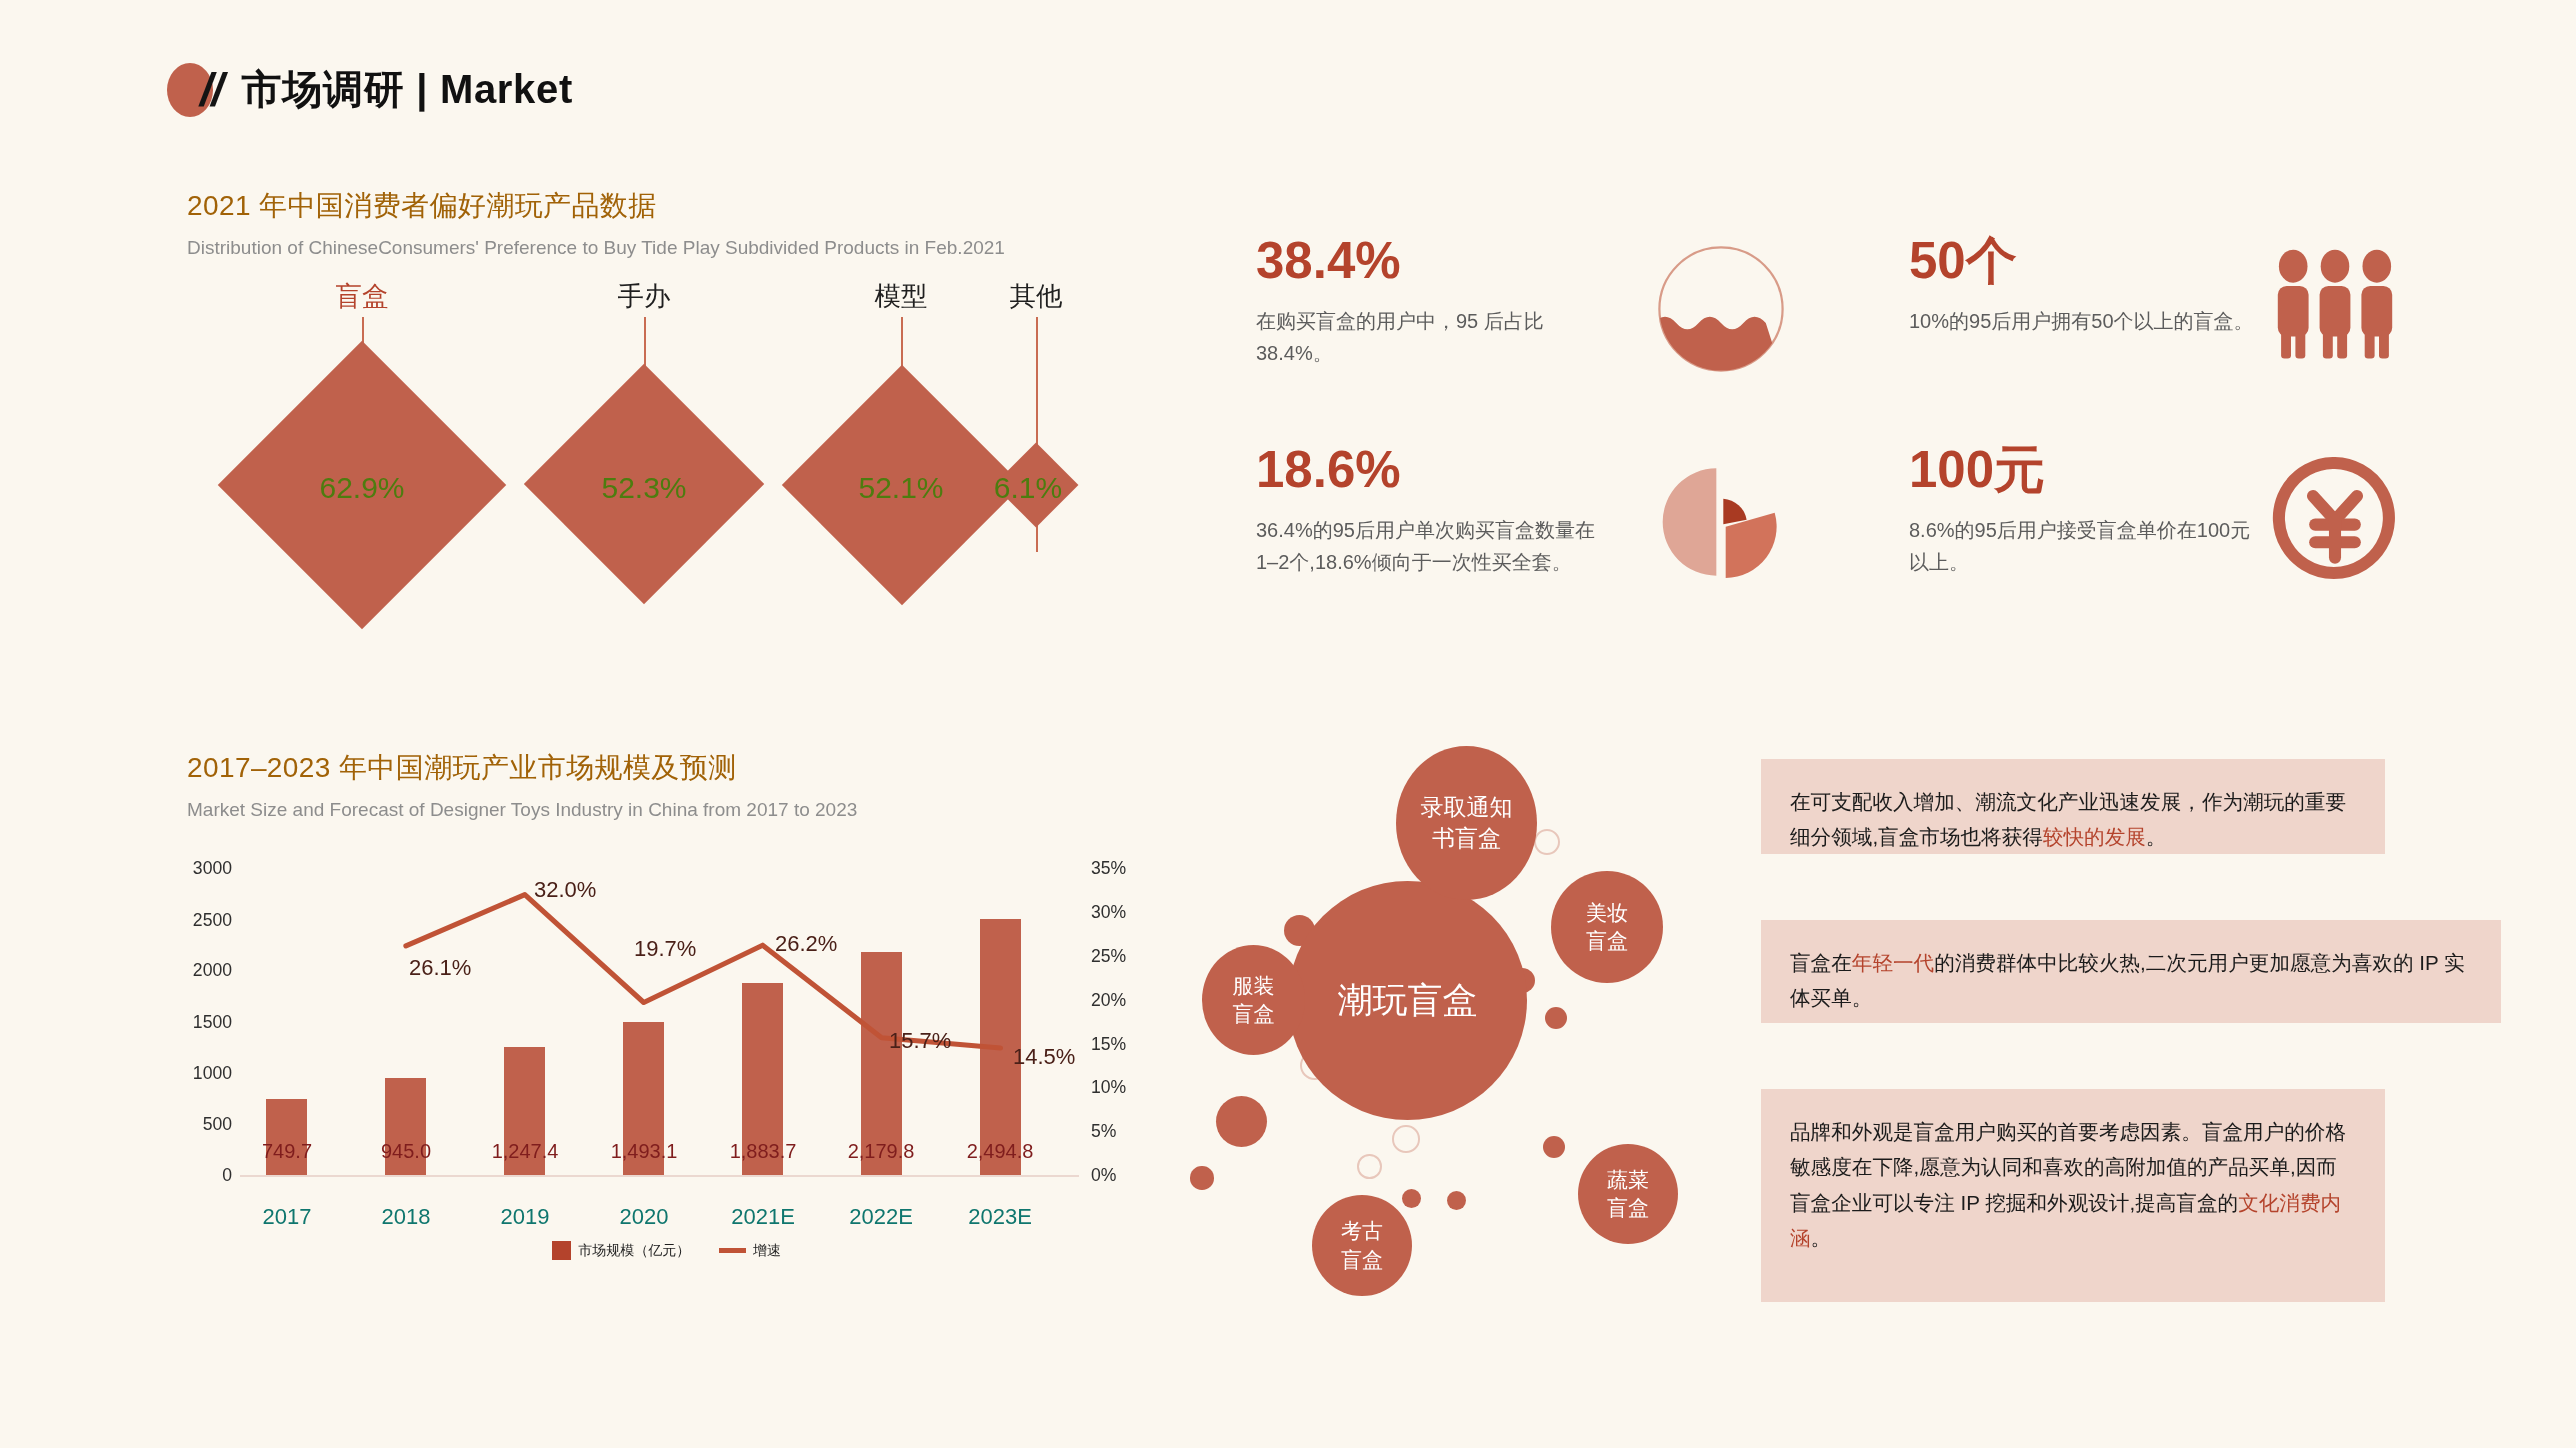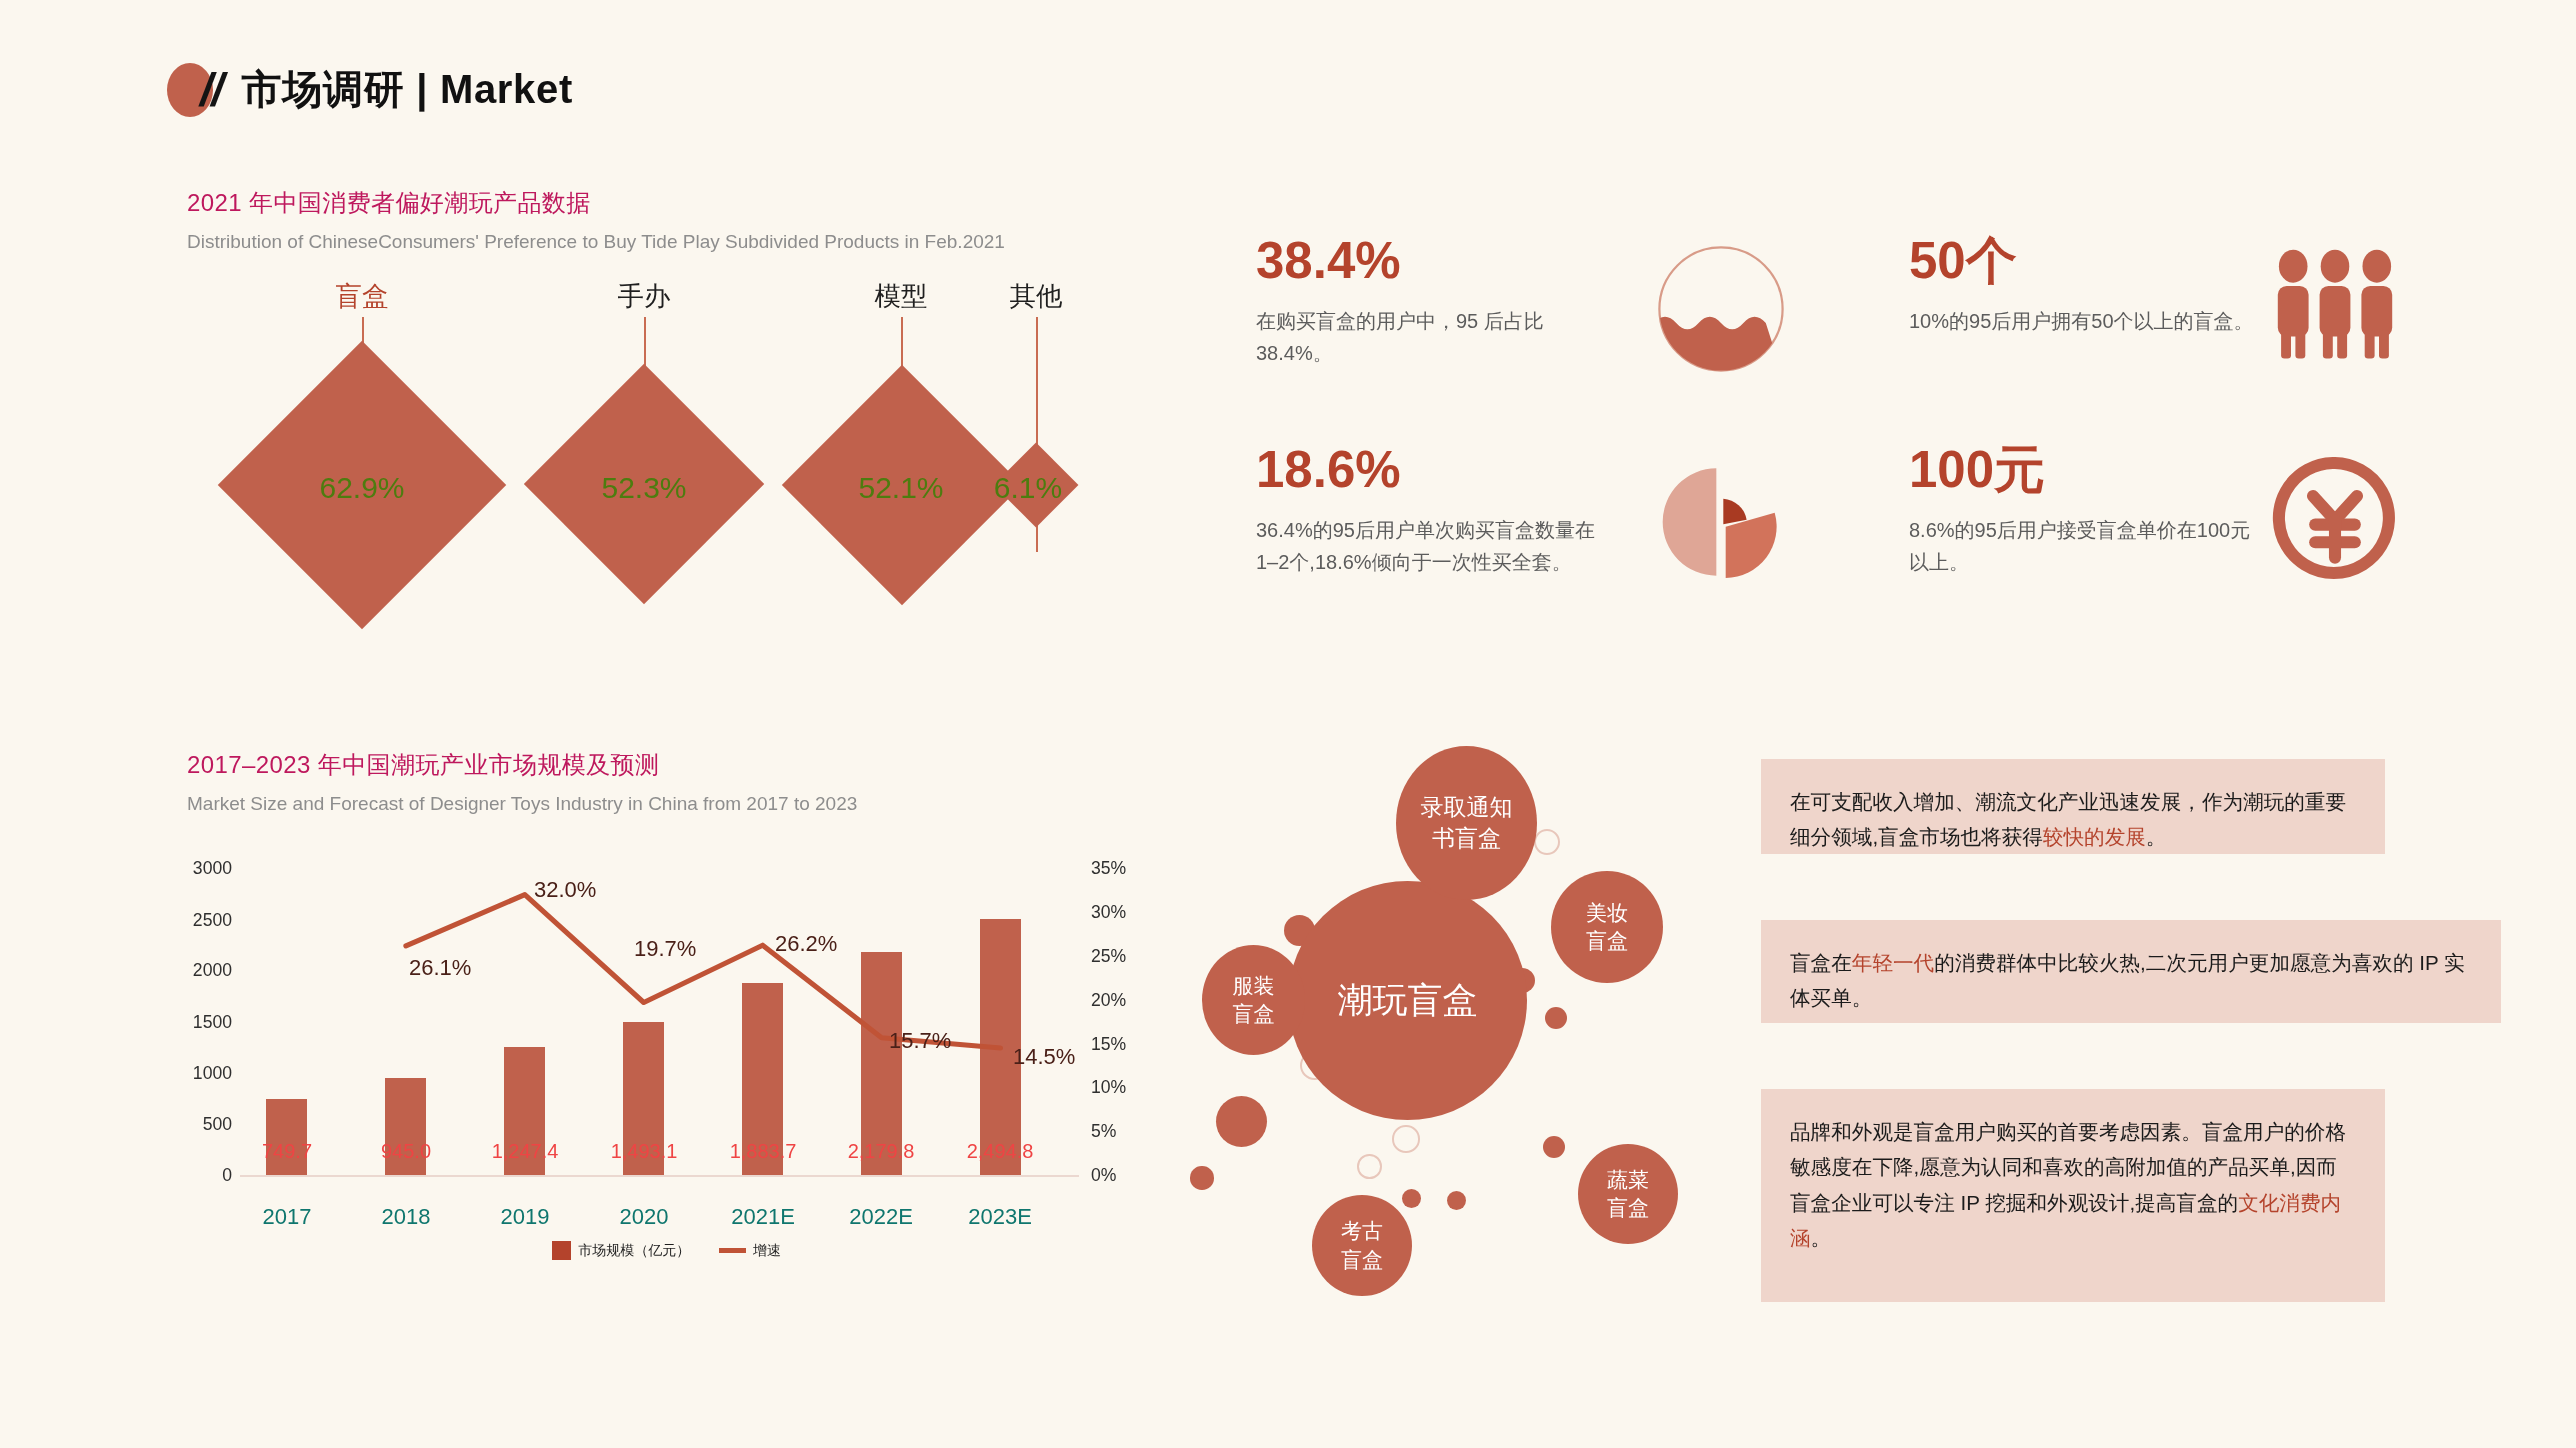--- a/index.html
+++ b/index.html
@@ -10,21 +10,21 @@
   }
   .page{position:relative;width:2576px;height:1448px;}
 
   
   .header{position:absolute;left:167px;top:62px;display:flex;align-items:center;gap:19px;}
   .brand-dot{width:46px;height:54px;border-radius:50%;background:#C0614C;}
   .brand-slashes{margin-left:-32px;font-size:46px;font-weight:bold;color:#141414;letter-spacing:-1.5px;font-style:italic;}
   .header-title{font-size:40px;font-weight:bold;color:#111;letter-spacing:0.7px;white-space:nowrap;}
 
   
-  .sec-title{font-size:24px;color:#be185d;letter-spacing:0.4px;white-space:nowrap;}
+  .sec-title{font-size:28px;color:#a16207;letter-spacing:0.4px;white-space:nowrap;}
   .sec-sub{font-size:19px;color:#8d8d8d;margin-top:11.7px;white-space:nowrap;}
 
   
   .diamond-block{position:absolute;left:187px;top:187px;width:977px;}
   .diamond-area{position:absolute;left:167px;top:279px;width:1028px;height:411px;}
   .dia{position:absolute;background:#C0614C;transform:rotate(45deg);}
   .dia-label{position:absolute;font-size:26.4px;white-space:nowrap;transform:translateX(-50%);text-align:center;}
   .dia-leader{position:absolute;width:1.5px;background:#C05336;opacity:.85;}
   .dia-value{position:absolute;color:#4d7c0f;font-size:30px;transform:translate(-50%,-50%);white-space:nowrap;}
 
@@ -33,21 +33,21 @@
   .kpi-num{font-size:51px;font-weight:bold;color:#B4432C;letter-spacing:0px;line-height:1;white-space:nowrap;}
   .kpi-desc{margin-top:19px;font-size:20px;line-height:1.62;color:#5c5c5c;width:345px;}
 
   
   .bar-block{position:absolute;left:187px;top:749px;width:977px;}
   .chart-canvas{position:absolute;left:167px;top:852px;width:999px;height:345px;}
   .y-tick,.y2-tick{position:absolute;font-size:17.6px;color:#2f2f2f;transform:translateY(-50%);}
   .y-tick{right:0;text-align:right;}
   .axis-line{position:absolute;left:73px;right:87px;height:2.2px;background:#EBD8D0;}
   .bar{position:absolute;background:#C0614C;bottom:0;}
-  .bar-val{position:absolute;font-size:20px;color:#ef4444;transform:translateX(-50%);white-space:nowrap;}
+  .bar-val{position:absolute;font-size:20px;color:#7f1d1d;transform:translateX(-50%);white-space:nowrap;}
   .x-lab{position:absolute;font-size:22px;color:#0f766e;transform:translateX(-50%);white-space:nowrap;}
   .pct-lab{position:absolute;font-size:22px;color:#4a2018;white-space:nowrap;}
   .legend{position:absolute;left:167px;top:1241px;width:999px;display:flex;justify-content:center;align-items:center;gap:29px;font-size:14px;color:#1f1f1f;}
   .lg-item{display:flex;align-items:center;gap:7.3px;white-space:nowrap;}
   .lg-sq{width:19px;height:19px;background:#B4432C;}
   .lg-ln{width:26.4px;height:4.4px;background:#C05336;}
 
   
   .bubble-area{position:absolute;left:1168px;top:734px;width:602px;height:514px;}
   .bub{position:absolute;border-radius:50%;background:#C0614C;display:flex;align-items:center;justify-content:center;text-align:center;color:#fff;line-height:1.34;}

